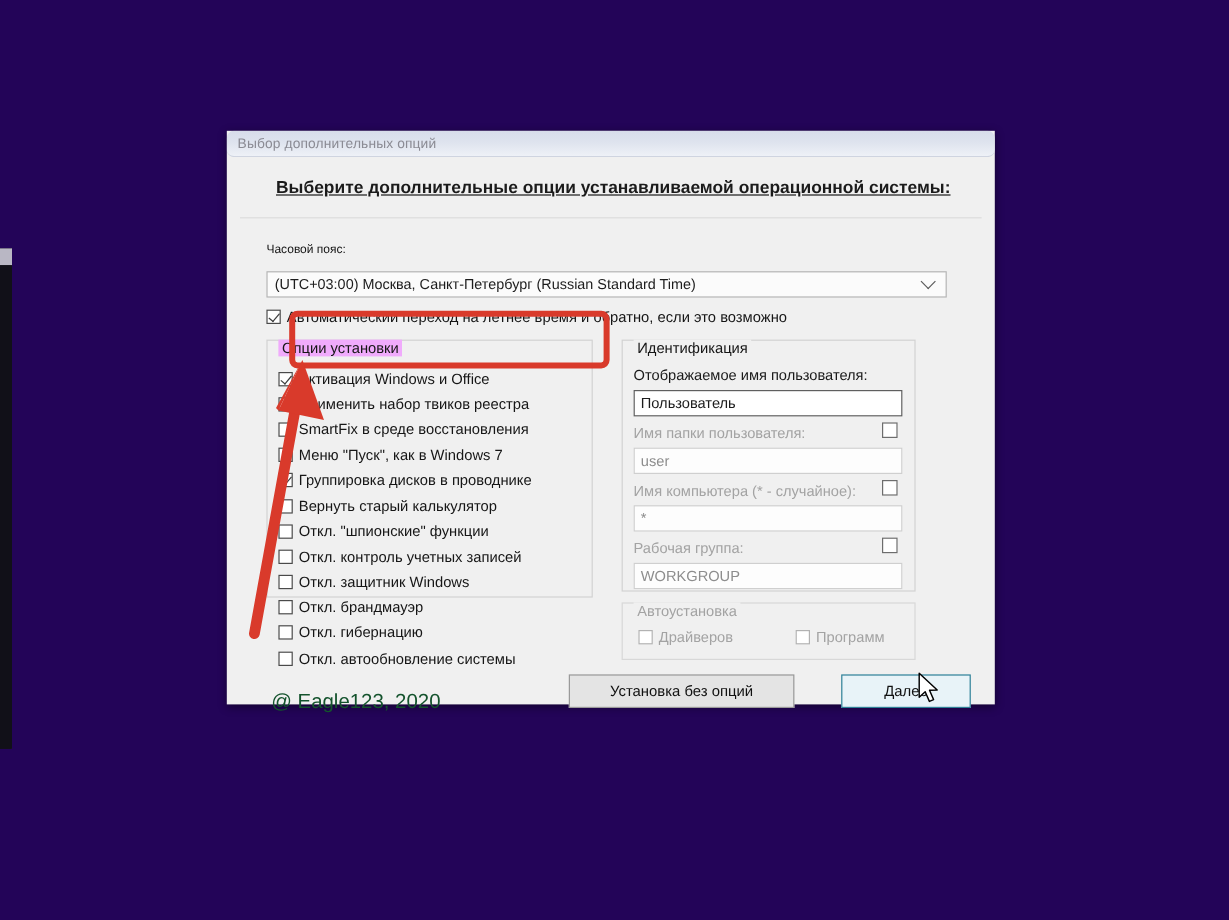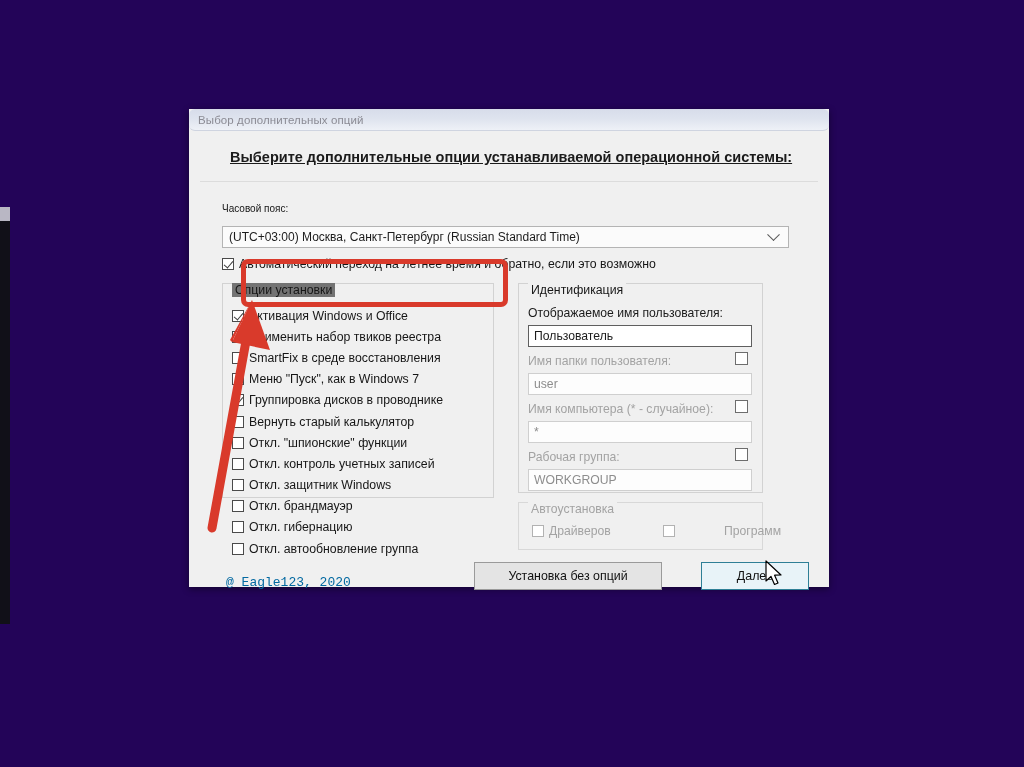--- a/index.html
+++ b/index.html
@@ -136,21 +136,21 @@
     position: absolute;
     left: 33px; top: 152px;
     width: 272px; height: 215px;
     border: 1px solid #d2d2d2;
     background: #f0f0f0;
   }
   #opts-legend {
     position: absolute;
     left: 9px; top: -1px;
     padding: 0 3px;
-    background: #737373;
+    background: #f0abfc;
     font-size: 12.3px;
     color: #161616;
   }
   #opts-list {
     position: absolute;
     left: 9px; top: 21px;
     display: flex; flex-direction: column;
   }
   #opts-list .cb-row { height: 21.2px; }
 
@@ -215,24 +215,23 @@
     display: flex; align-items: center;
     font-size: 12.2px; color: #a3a3a3;
     white-space: nowrap;
   }
   .auto-row .cb { border-color: #b2b2b2; }
 
   
   #copyright {
     position: absolute;
     left: 37px; top: 444px;
-    font-size: 13px;
-    color: #0369a1;
-    white-space: nowrap;
-    font-family: Liberation Mono, monospace;
+    font-size: 17px;
+    color: #14532d;
+    white-space: nowrap;
   }
   .btn {
     position: absolute;
     background: #e4e4e4;
     border: 1px solid #9a9a9a;
     font-size: 12.4px;
     color: #111111;
     display: flex; align-items: center; justify-content: center;
     white-space: nowrap;
   }
@@ -344,21 +343,21 @@
           <div class="cb-row">
             <span class="cb"></span>
             <span>Откл. брандмауэр</span>
           </div>
           <div class="cb-row">
             <span class="cb"></span>
             <span>Откл. гибернацию</span>
           </div>
           <div class="cb-row">
             <span class="cb"></span>
-            <span>Откл. автообновление группа</span>
+            <span>Откл. автообновление системы</span>
           </div>
         </div>
     </div>
 
     <div id="ident-group">
       <div id="ident-legend">Идентификация</div>
 
       <div class="fld-label" style="left:9px; top:22px;">Отображаемое имя пользователя:</div>
       <div class="txtbox" style="left:9px; top:41px; width:224px;">
         <span>Пользователь</span>
@@ -382,21 +381,21 @@
         <span>WORKGROUP</span>
       </div>
     </div>
 
     <div id="auto-group">
       <div id="auto-legend">Автоустановка</div>
       <div class="auto-row" style="left:13px;">
         <span class="cb"></span>
         <span>Драйверов</span>
       </div>
-      <div class="auto-row" style="left:144px;gap:44px;">
+      <div class="auto-row" style="left:144px;">
         <span class="cb"></span>
         <span>Программ</span>
       </div>
     </div>
 
     <div id="copyright">@ Eagle123, 2020</div>
     <div id="btn-noopts" class="btn">Установка без опций</div>
     <div id="btn-next" class="btn">Далее</div>
 
   </div>

